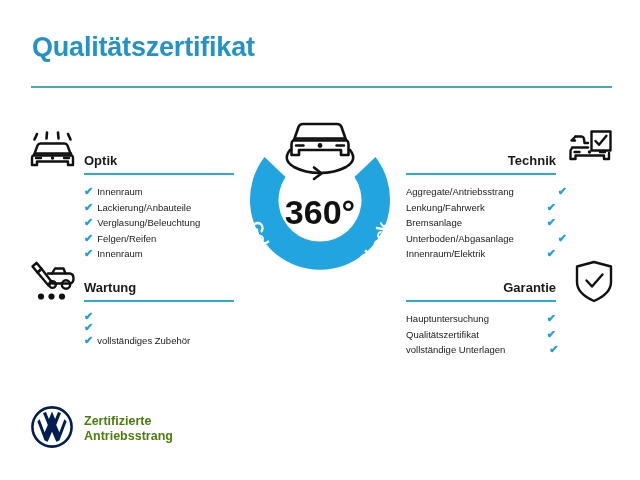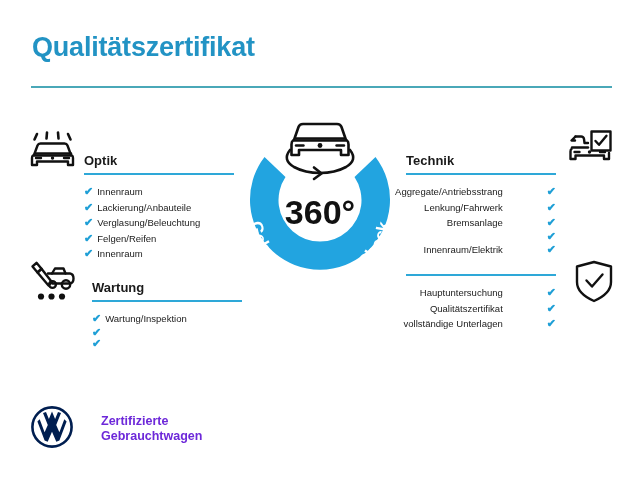--- a/index.html
+++ b/index.html
@@ -39,21 +39,21 @@
   
   .section {
     position: absolute;
   }
   .sec-head {
     display: flex;
     align-items: flex-end;
     height: 26px;
   }
   .sec-left .sec-head { justify-content: flex-start; }
-  .sec-right .sec-head { }
+  .sec-right .sec-head { justify-content: flex-end; }
 
   .sec-title {
     font-size: 13px;
     font-weight: bold;
     color: #1a1a1a;
     line-height: 16px;
     white-space: nowrap;
   }
   .sec-rule {
     height: 2px;
@@ -69,21 +69,21 @@
   .sec-list li {
     font-size: 9.5px;
     line-height: 15.5px;
     color: #1a1a1a;
     white-space: nowrap;
     display: flex;
     align-items: center;
     gap: 4px;
   }
   .sec-left .sec-list li { justify-content: flex-start; }
-  .sec-right .sec-list li { justify-content: flex-end; gap: 44px; }
+  .sec-right .sec-list li { justify-content: space-between; gap: 44px; }
   .chk {
     color: #1f9fd6;
     font-size: 11px;
     font-weight: bold;
     line-height: 1;
     display: inline-block;
     transform: translateY(-0.5px);
   }
 
   
@@ -105,24 +105,23 @@
     position: absolute;
     left: 30px;
     top: 405px;
     display: flex;
     align-items: center;
     gap: 10px;
   }
   .brand-text {
     font-size: 12.5px;
     font-weight: bold;
-    color: #6d28d9;
+    color: #4d7c0f;
     line-height: 15px;
     white-space: nowrap;
-    margin-left: 17px;
   }
 </style>
 </head>
 <body>
 
 <div class="page-title">Qualitätszertifikat</div>
 <div class="title-rule"></div>
 
 <div class="sec-icon" style="left:28px; top:131px;">
   <svg width="48" height="42" viewBox="0 0 48 42">
@@ -179,35 +178,35 @@
       <path d="M20 12.5 L42 12.5 Q45.5 13 45.5 17.5 Q45.5 22 42 22.5 L24.5 22.5"></path>
       <path d="M24 12.5 L27 7.5 L35.5 7.5 L37.5 12.5"></path>
       <circle cx="38" cy="23.5" r="4.2"></circle>
       <circle cx="24.5" cy="23.5" r="3.4"></circle>
     </g>
     <circle cx="13" cy="35.5" r="3.1" fill="#111111"></circle>
     <circle cx="23.5" cy="35.5" r="3.1" fill="#111111"></circle>
     <circle cx="34" cy="35.5" r="3.1" fill="#111111"></circle>
   </svg>
 </div>
-<div class="section sec-left" id="sec-wartung" style="left:84px; top:270px; width:150px;margin-left:8px;">
+<div class="section sec-left" id="sec-wartung" style="left:84px; top:270px; width:150px;">
   <div class="sec-head">
     <span class="sec-title">Wartung</span>
   </div>
   <div class="sec-rule" style="width: 100%;"></div>
   <ul class="sec-list">
     <li>
       <span class="chk">✔</span>
-      <span>Wartung/Inspektion</span>
-    </li>
-    <li>
-      <span class="chk">✔</span>
-    </li>
-    <li>
-      <span class="chk">✔</span>
+    </li>
+    <li>
+      <span class="chk">✔</span>
+    </li>
+    <li>
+      <span class="chk">✔</span>
+      <span>vollständiges Zubehör</span>
     </li>
   </ul>
 </div>
 
 <div class="sec-icon" style="left:566px; top:129px;">
   <svg width="48" height="44" viewBox="0 0 48 44">
     <g stroke="#111111" stroke-width="2.4" fill="none" stroke-linejoin="round" stroke-linecap="round">
       <path d="M22 14 L18.5 14 L18 10 Q17.6 7.5 15 7.5 L9.5 7.5"></path>
       <path d="M9.5 7.5 L5.5 11.5 L9 11.5"></path>
       <path d="M5.5 20 Q4.5 20.5 4.5 22.5 L4.5 30 L9.5 30 L9.5 26.5 L38 26.5 L38 30 L43 30 L43 24"></path>
@@ -232,38 +231,42 @@
     </li>
     <li>
       <span>Lenkung/Fahrwerk</span>
       <span class="chk">✔</span>
     </li>
     <li>
       <span>Bremsanlage</span>
       <span class="chk">✔</span>
     </li>
     <li>
+      <span>Unterboden/Abgasanlage</span>
       <span class="chk">✔</span>
     </li>
     <li>
       <span>Innenraum/Elektrik</span>
       <span class="chk">✔</span>
     </li>
   </ul>
 </div>
 
 <div class="sec-icon" style="left:572px; top:259px;">
   <svg width="44" height="46" viewBox="0 0 44 46">
     <g stroke="#111111" stroke-width="2.4" fill="none" stroke-linejoin="round" stroke-linecap="round">
       <path d="M22 3 L39 7.5 L39 23 Q39 34.5 22 42 Q5 34.5 5 23 L5 7.5 Z"></path>
       <polyline points="14.5,21.5 20,27.5 30.5,15.5"></polyline>
     </g>
   </svg>
 </div>
 <div class="section sec-right" id="sec-garantie" style="left:406px; top:270px; width:150px;">
+  <div class="sec-head">
+    <span class="sec-title">Garantie</span>
+  </div>
   <div class="sec-rule" style="width: 100%;"></div>
   <ul class="sec-list">
     <li>
       <span>Hauptuntersuchung</span>
       <span class="chk">✔</span>
     </li>
     <li>
       <span>Qualitätszertifikat</span>
       <span class="chk">✔</span>
     </li>
@@ -337,15 +340,15 @@
                L14.6 27.3
                L17.8 20.0
                L13.0 7.9
                L16.0 6.9
                L18.9 13.9
                Z" fill="#001e50"></path>
     </svg>
   </span>
   <span class="brand-text">
     <span>Zertifizierte</span><br>
-    <span>Gebrauchtwagen</span>
+    <span>Antriebsstrang</span>
   </span>
 </div>
 
 </body></html>

